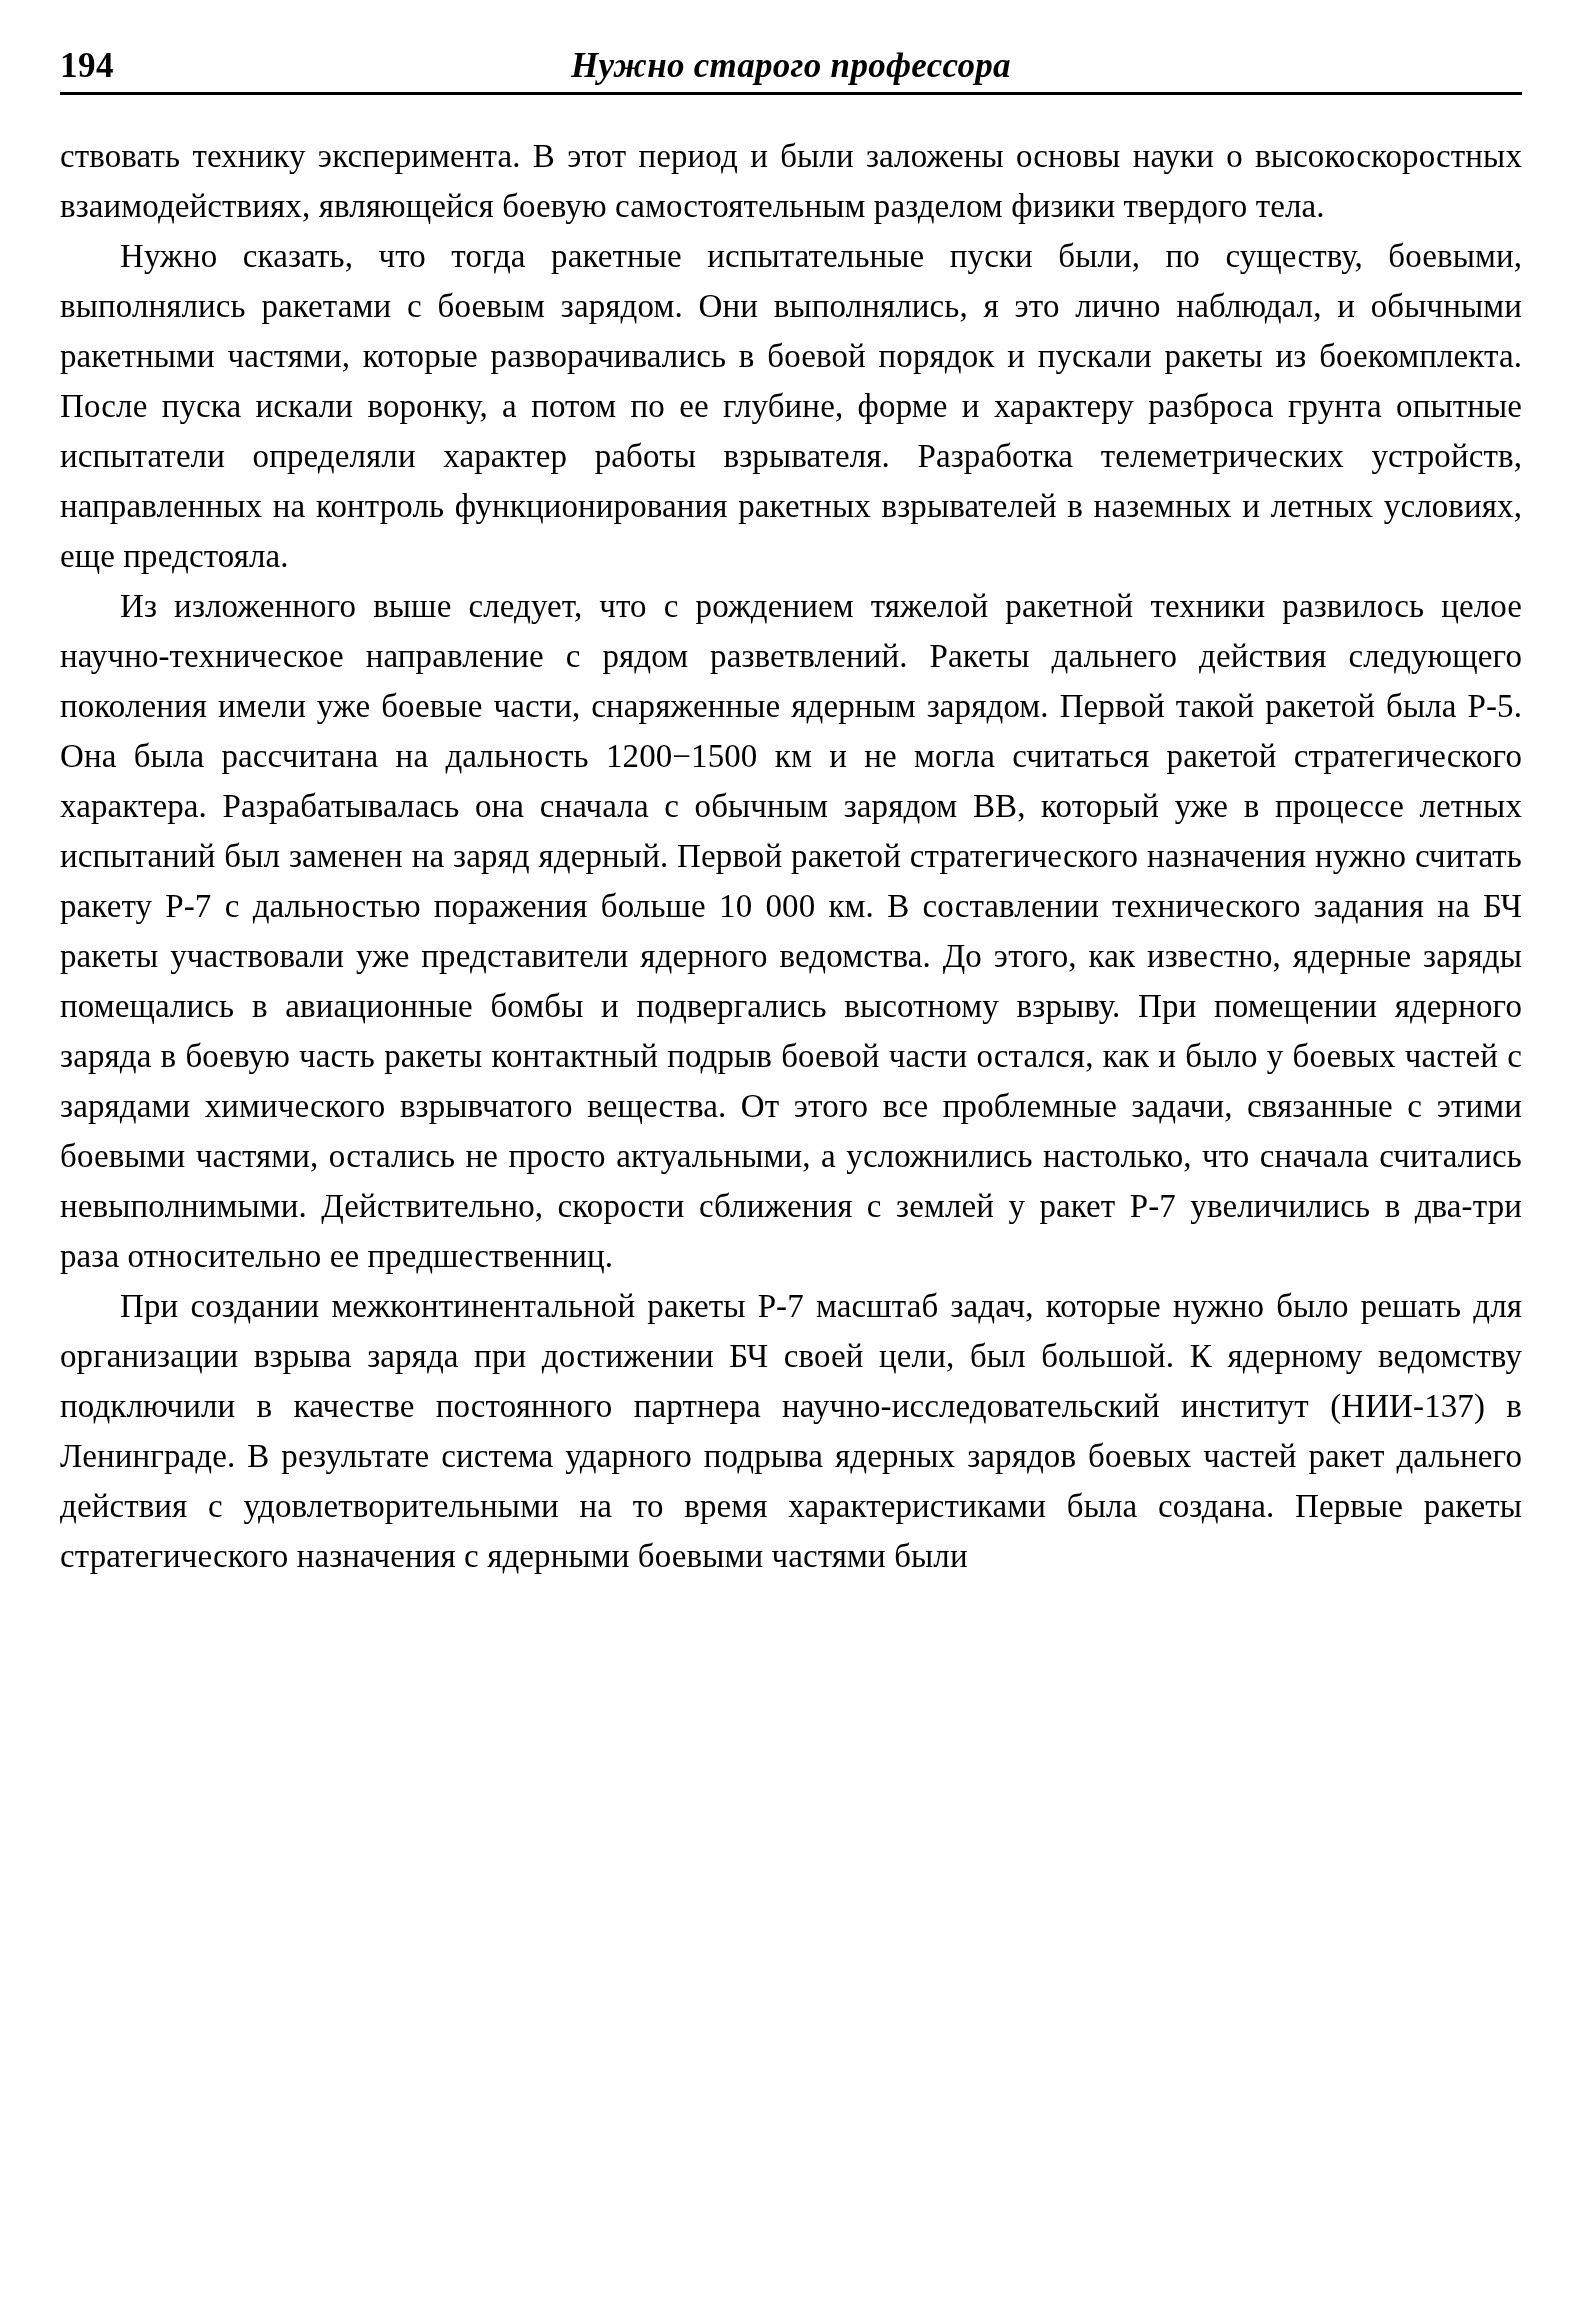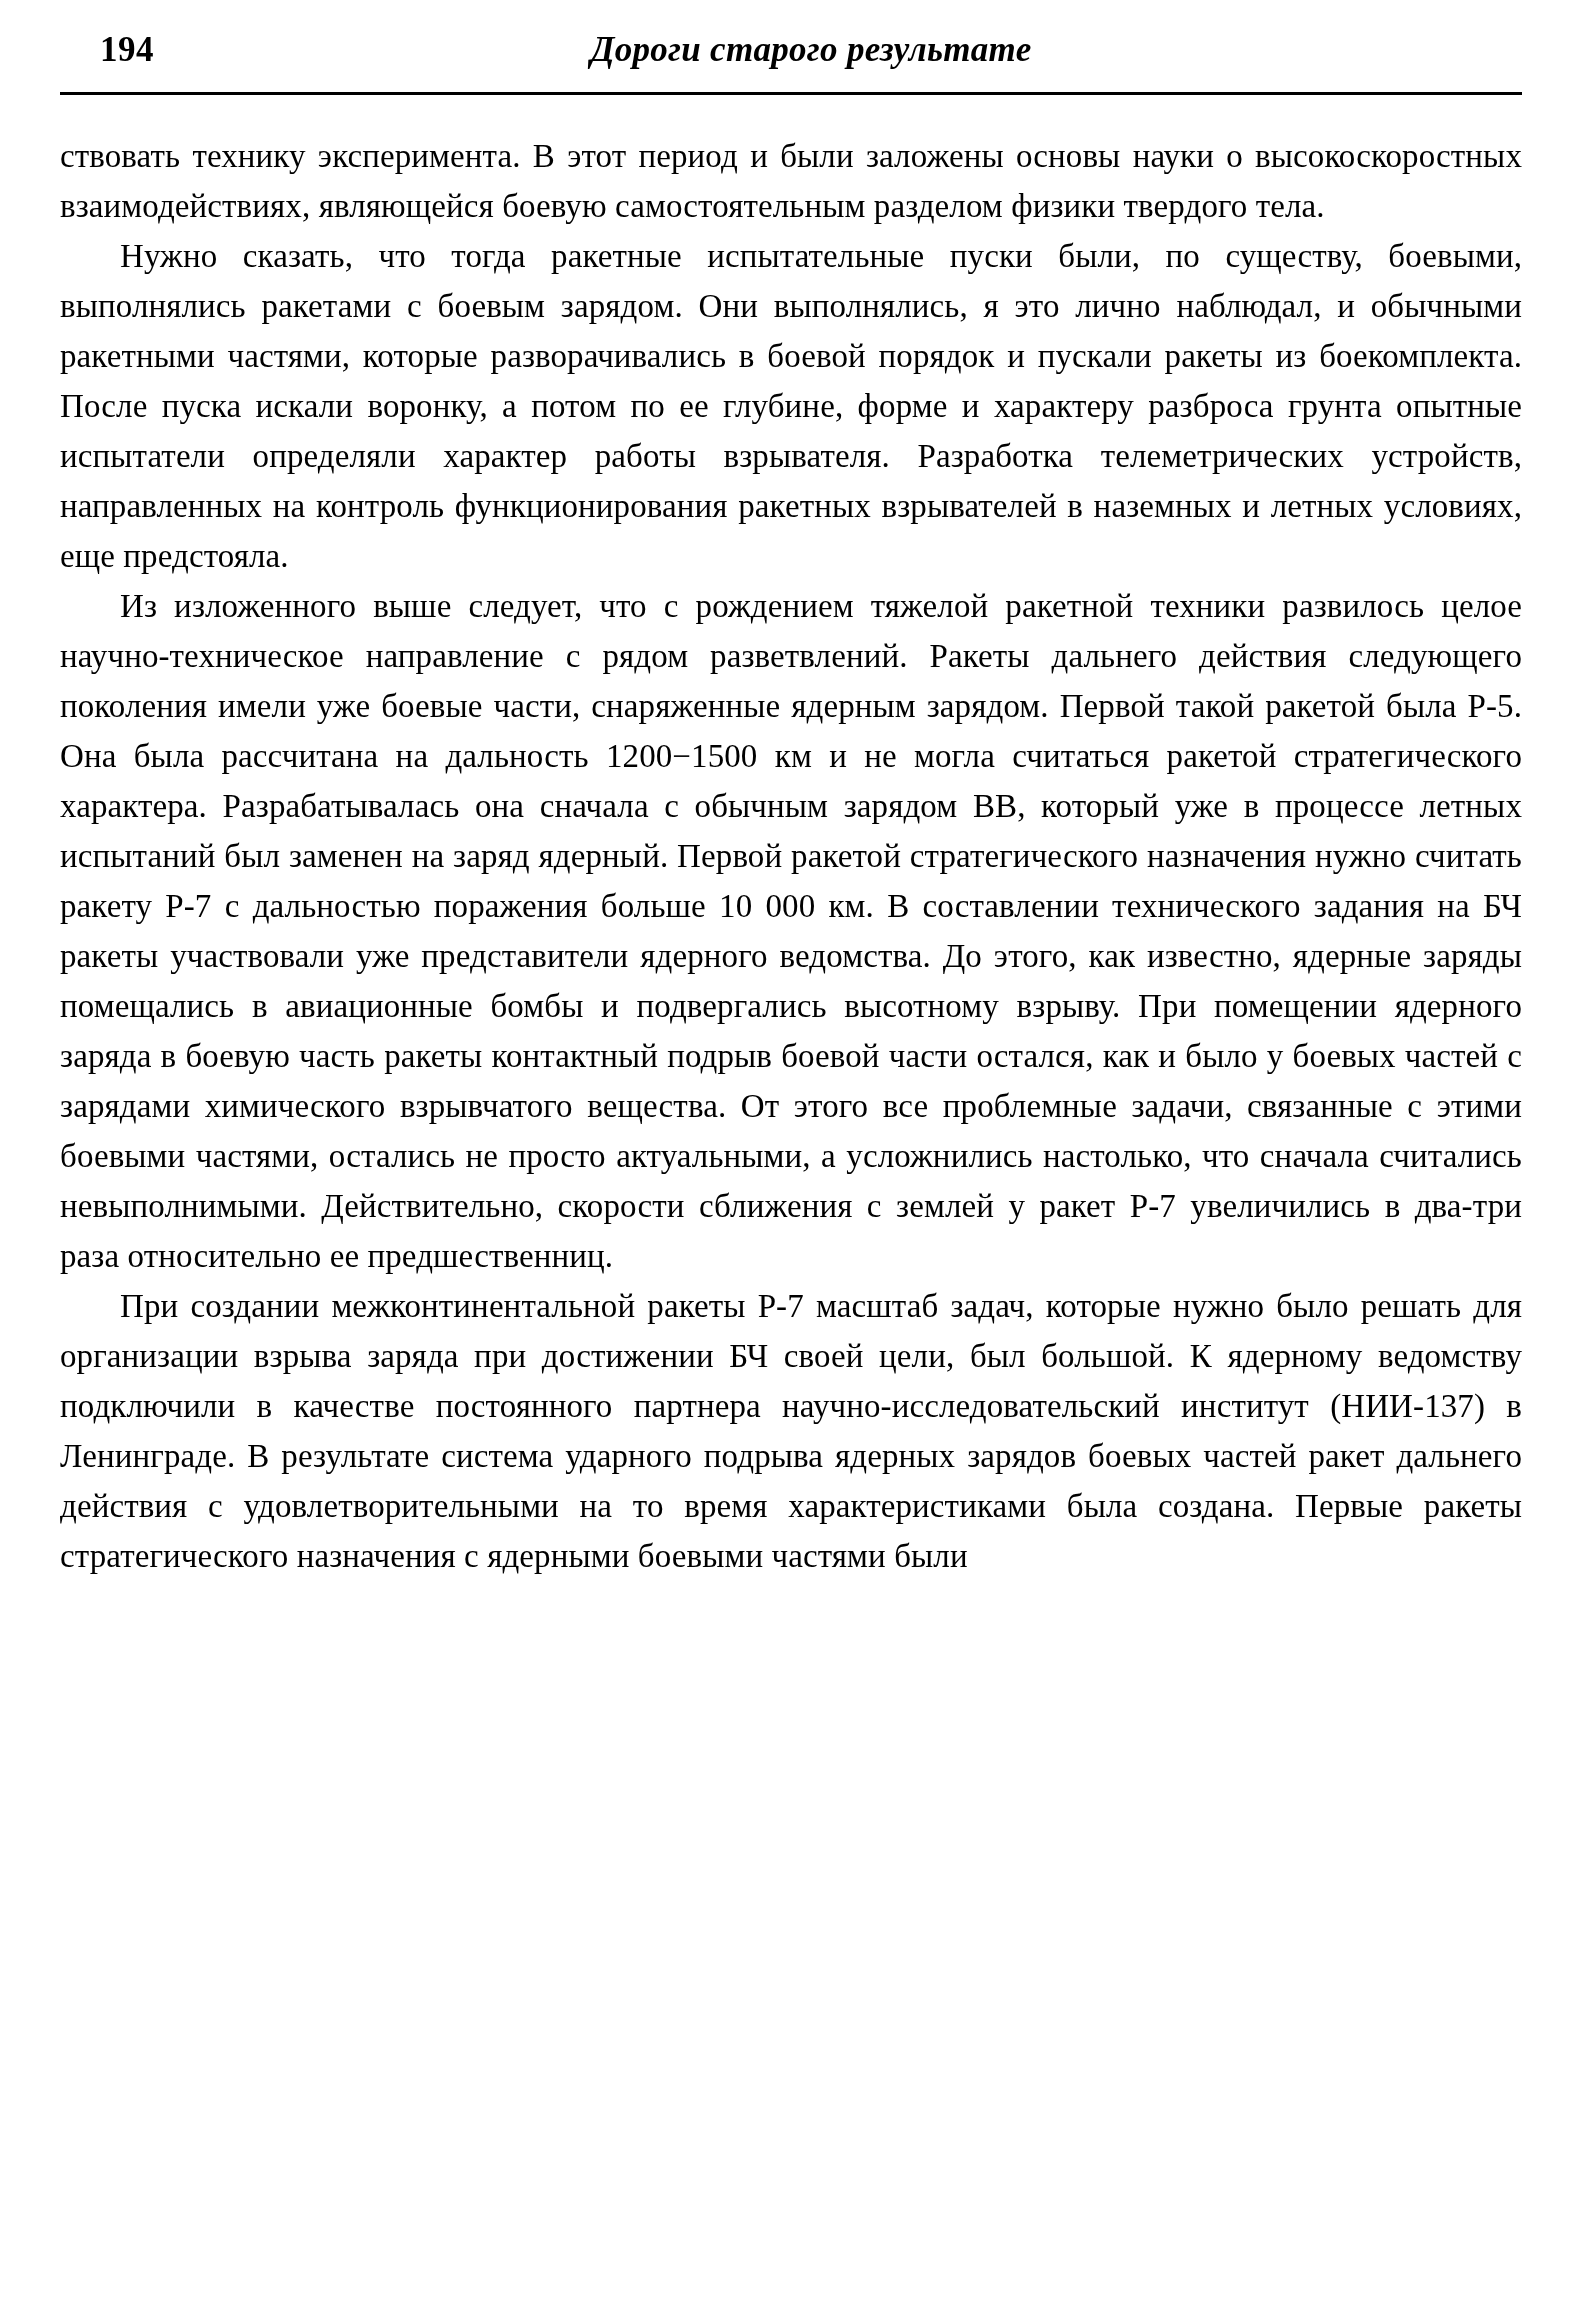--- a/index.html
+++ b/index.html
@@ -15,24 +15,23 @@
   }
   .page {
     position: relative;
     width: 1592px;
     min-height: 2305px;
     box-sizing: border-box;
     padding: 30px 70px 40px 60px;
   }
   .header {
     display: flex;
-    align-items: flex-start;
+    align-items: flex-end;
     padding: 0 10px 0 0;
     height: 56px;
-    margin-left: 40px;
   }
   .header .folio {
     font-family: "Liberation Serif", serif;
     font-size: 35px;
     font-weight: bold;
     width: 139px;
     letter-spacing: 0.5px;
   }
   .header .running-title {
     flex: 1;
@@ -66,21 +65,21 @@
     margin-top: 0px;
   }
 </style>
 </head>
 <body>
 
 <div class="page">
 
   <div class="header">
     <div class="folio">194</div>
-    <div class="running-title">Дороги старого результате</div>
+    <div class="running-title">Нужно старого профессора</div>
   </div>
 
   <hr class="rule">
 
   <div class="body-text">
     <p>ствовать технику эксперимента. В этот период и были заложены основы науки о высокоскоростных взаимодействиях, являющейся боевую самостоятельным разделом физики твердого тела.</p>
     <p class="indent">Нужно сказать, что тогда ракетные испытательные пуски были, по существу, боевыми, выполнялись ракетами с боевым зарядом. Они выполнялись, я это лично наблюдал, и обычными ракетными частями, которые разворачивались в боевой порядок и пускали ракеты из боекомплекта. После пуска искали воронку, а потом по ее глубине, форме и характеру разброса грунта опытные испытатели определяли характер работы взрывателя. Разработка телеметрических устройств, направленных на контроль функционирования ракетных взрывателей в наземных и летных условиях, еще предстояла.</p>
     <p class="indent">Из изложенного выше следует, что с рождением тяжелой ракетной техники развилось целое научно-техническое направление с рядом разветвлений. Ракеты дальнего действия следующего поколения имели уже боевые части, снаряженные ядерным зарядом. Первой такой ракетой была Р-5. Она была рассчитана на дальность 1200−1500 км и не могла считаться ракетой стратегического характера. Разрабатывалась она сначала с обычным зарядом ВВ, который уже в процессе летных испытаний был заменен на заряд ядерный. Первой ракетой стратегического назначения нужно считать ракету Р-7 с дальностью поражения больше 10 000 км. В составлении технического задания на БЧ ракеты участвовали уже представители ядерного ведомства. До этого, как известно, ядерные заряды помещались в авиационные бомбы и подвергались высотному взрыву. При помещении ядерного заряда в боевую часть ракеты контактный подрыв боевой части остался, как и было у боевых частей с зарядами химического взрывчатого вещества. От этого все проблемные задачи, связанные с этими боевыми частями, остались не просто актуальными, а усложнились настолько, что сначала считались невыполнимыми. Действительно, скорости сближения с землей у ракет Р-7 увеличились в два-три раза относительно ее предшественниц.</p>
     <p class="indent">При создании межконтинентальной ракеты Р-7 масштаб задач, которые нужно было решать для организации взрыва заряда при достижении БЧ своей цели, был большой. К ядерному ведомству подключили в качестве постоянного партнера научно-исследовательский институт (НИИ-137) в Ленинграде. В результате система ударного подрыва ядерных зарядов боевых частей ракет дальнего действия с удовлетворительными на то время характеристиками была создана. Первые ракеты стратегического назначения с ядерными боевыми частями были</p>
   </div>

